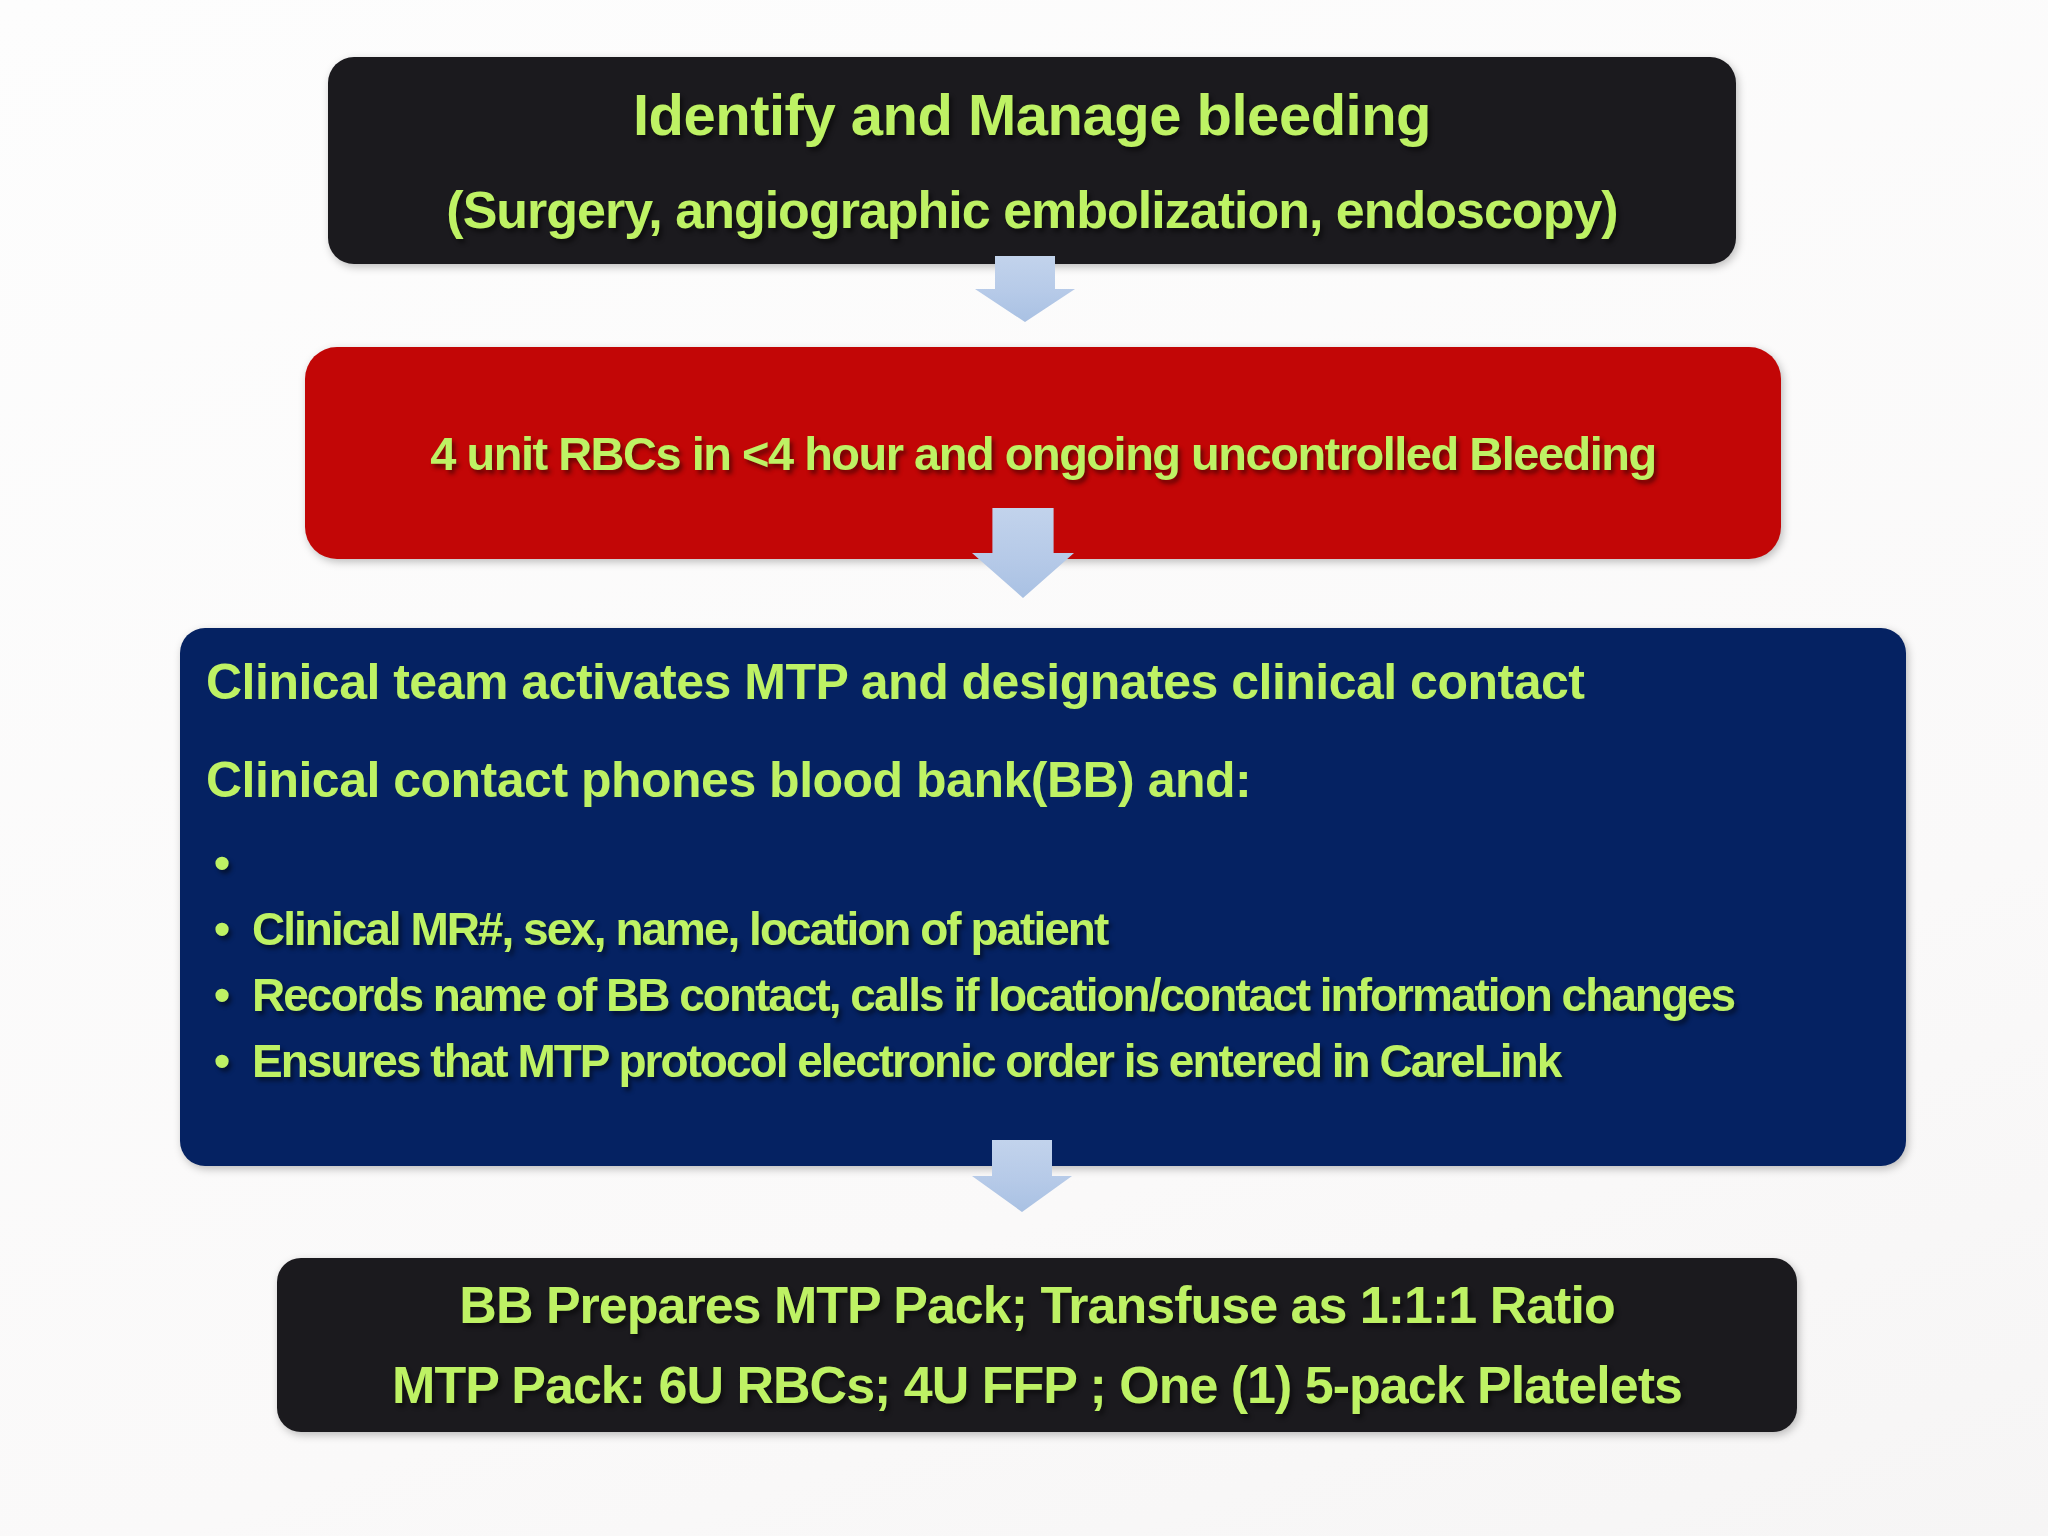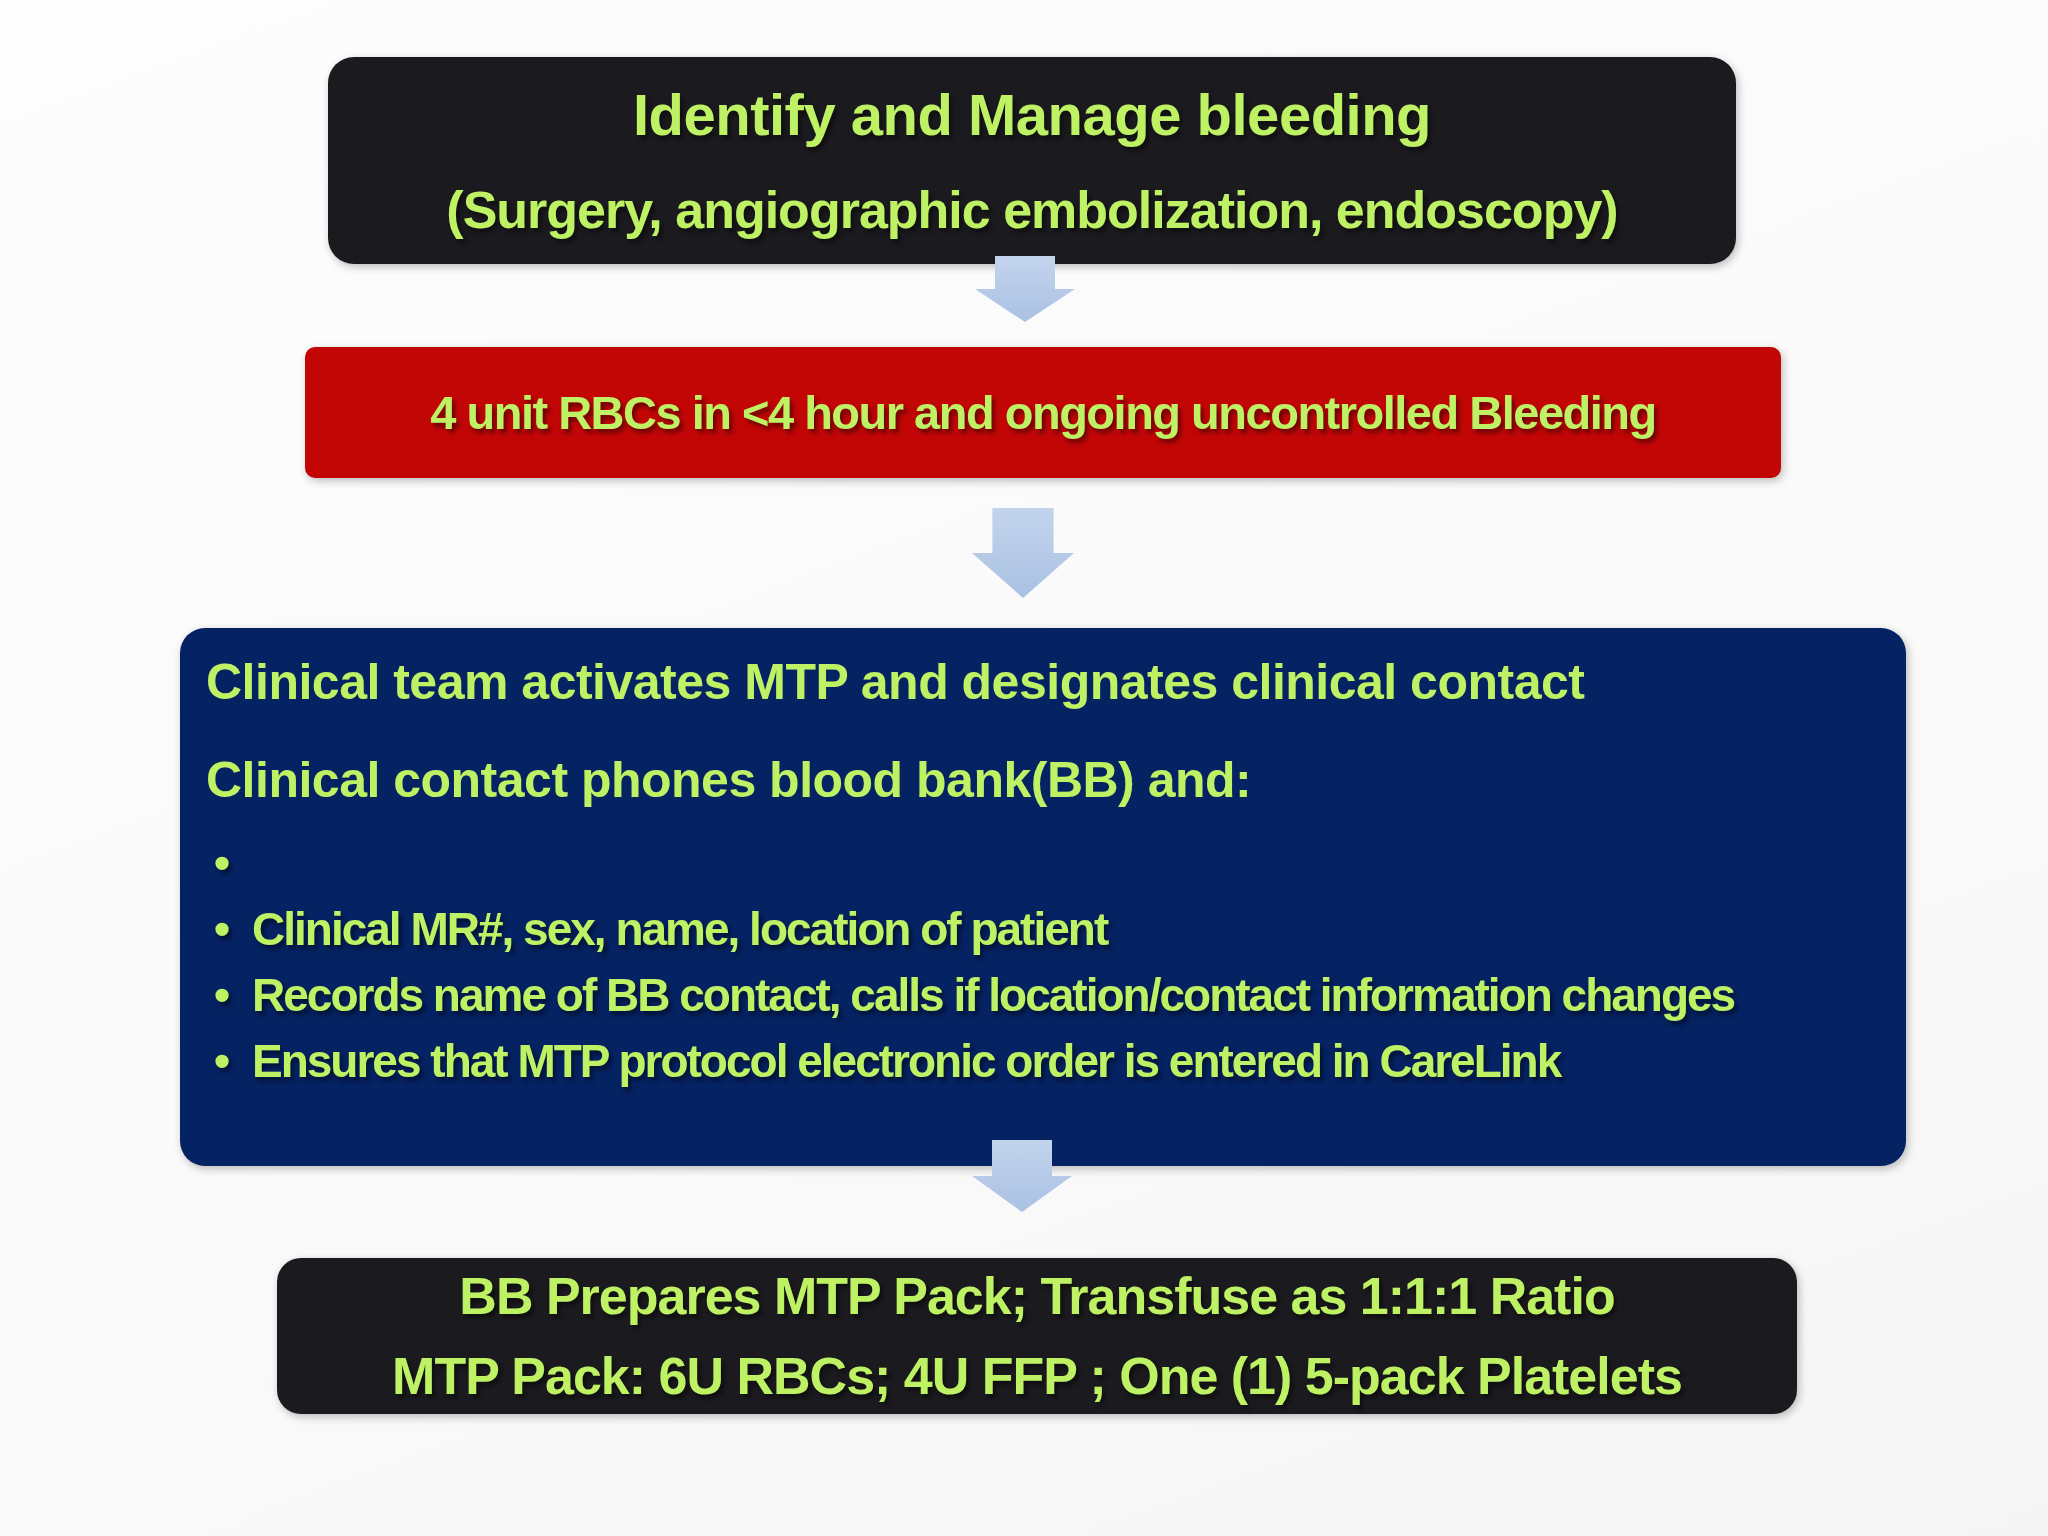--- a/index.html
+++ b/index.html
@@ -50,22 +50,22 @@
     width: 1408px; height: 207px;
     border-radius: 26px;
     gap: 40px;
   }
   #step1 .line1 { font-size: 58px; letter-spacing: -0.5px; line-height: 1; }
   #step1 .line2 { font-size: 52px; letter-spacing: -1px;   line-height: 1; }
 
   
   #step2 {
     left: 305px; top: 347px;
-    width: 1476px; height: 131px;
-    border-radius: 10px;
+    width: 1476px; height: 212px;
+    border-radius: 32px;
   }
   #step2 .line1 { font-size: 47px; letter-spacing: -1.5px; line-height: 1; }
 
   
   #step3 {
     left: 180px; top: 628px;
     width: 1726px; height: 538px;
     border-radius: 25px;
     padding: 18px 30px 0 26px;
   }
@@ -95,21 +95,21 @@
     flex: 0 0 38px;
     letter-spacing: 0;
   }
   #step3 li .btext {
     max-width: 1500px;
   }
 
   
   #step4 {
     left: 277px; top: 1258px;
-    width: 1520px; height: 156px;
+    width: 1520px; height: 174px;
     border-radius: 24px;
     gap: 28px;
   }
   #step4 .line1, #step4 .line2 { font-size: 52px; letter-spacing: -1px; line-height: 1; }
 
   
   .down-arrow {
     position: absolute;
     background: linear-gradient(180deg, #c2d3ec 0%, #b6cae8 55%, #a9c1e3 100%);
     clip-path: polygon(20% 0, 80% 0, 80% 50%, 100% 50%, 50% 100%, 0 50%, 20% 50%);

